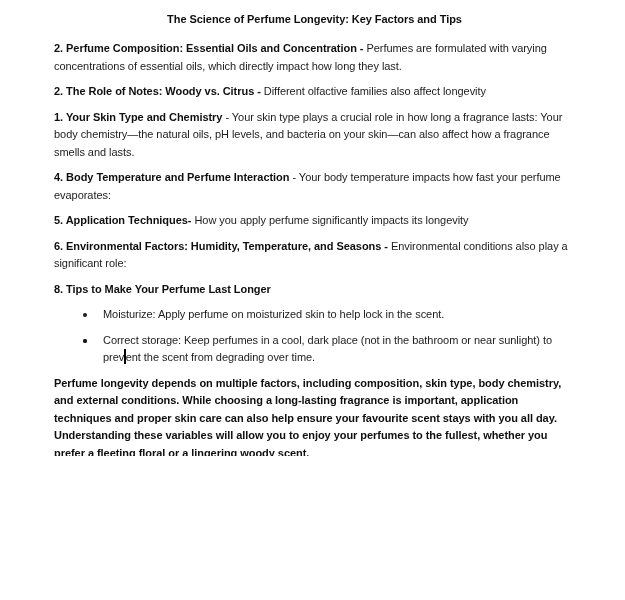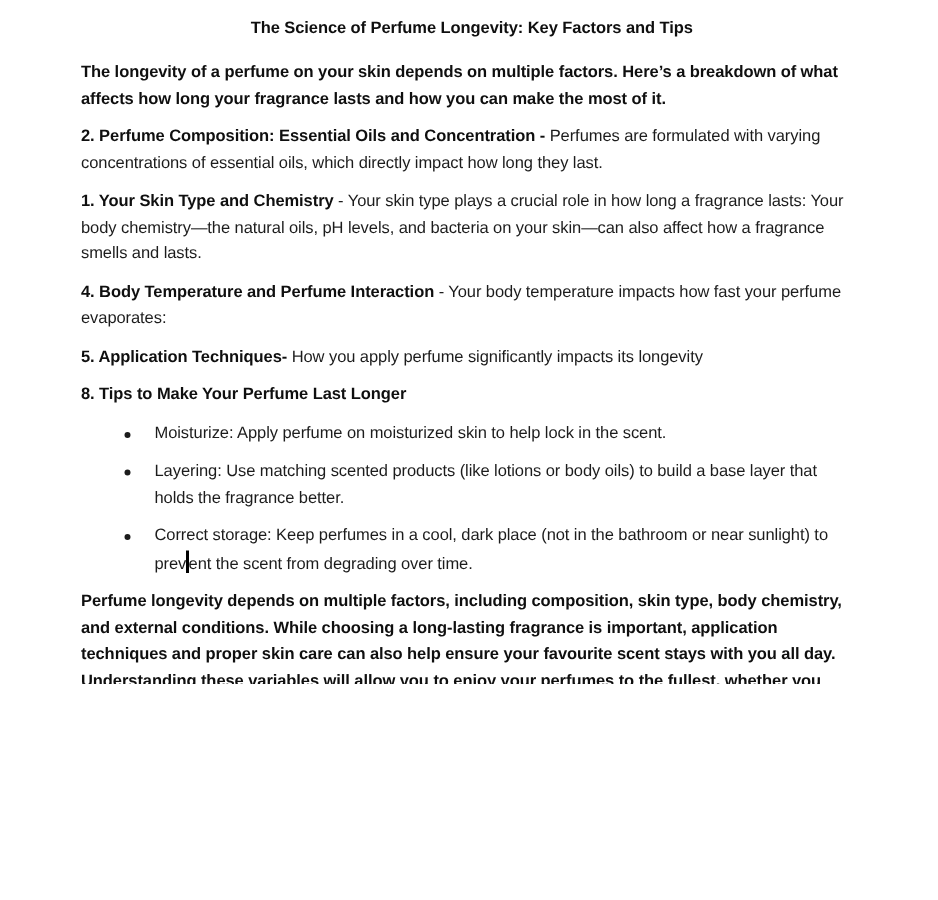--- a/index.html
+++ b/index.html
@@ -71,36 +71,37 @@
   }
 </style>
 </head>
 <body>
 
 <div class="page">
   <div class="doc">
 
     <h1 class="doc-title">The Science of Perfume Longevity: Key Factors and Tips</h1>
 
-    <p class="bold">The longevity of a perfume on your skin depends on multiple factors. Here’s a breakdown of what affects how long your fragrance lasts and how you can make the most of it.</p>
 
     <p><strong>2. Perfume Composition: Essential Oils and Concentration -</strong><span> Perfumes are formulated with varying concentrations of essential oils, which directly impact how long they last.</span></p>
 
+    <p><strong>2. The Role of Notes: Woody vs. Citrus -</strong><span> Different olfactive families also affect longevity</span></p>
 
     <p><strong>1. Your Skin Type and Chemistry</strong><span> - Your skin type plays a crucial role in how long a fragrance lasts: Your body chemistry—the natural oils, pH levels, and bacteria on your skin—can also affect how a fragrance smells and lasts.</span></p>
 
     <p><strong>4. Body Temperature and Perfume Interaction</strong><span> - Your body temperature impacts how fast your perfume evaporates:</span></p>
 
     <p><strong>5. Application Techniques-</strong><span> How you apply perfume significantly impacts its longevity</span></p>
 
+    <p><strong>6. Environmental Factors: Humidity, Temperature, and Seasons -</strong><span> Environmental conditions also play a significant role:</span></p>
 
     <p class="bold">8. Tips to Make Your Perfume Last Longer</p>
 
     <ul class="tips">
       <li><span class="bullet-dot"></span><span>Moisturize: Apply perfume on moisturized skin to help lock in the scent.</span></li>
-      <li><span class="bullet-dot"></span><span>Layering: Use matching scented products (like lotions or body oils) to build a base layer that holds the fragrance better.</span></li>
+      <li><span class="bullet-dot"></span></li>
       <li><span class="bullet-dot"></span><span>Correct storage: Keep perfumes in a cool, dark place (not in the bathroom or near sunlight) to prev</span><span class="caret"></span><span>ent the scent from degrading over time.</span></li>
     </ul>
 
     <p class="bold">Perfume longevity depends on multiple factors, including composition, skin type, body chemistry, and external conditions. While choosing a long-lasting fragrance is important, application techniques and proper skin care can also help ensure your favourite scent stays with you all day. Understanding these variables will allow you to enjoy your perfumes to the fullest, whether you prefer a fleeting floral or a lingering woody scent.</p>
 
   </div>
 </div>
 
 </body></html>

